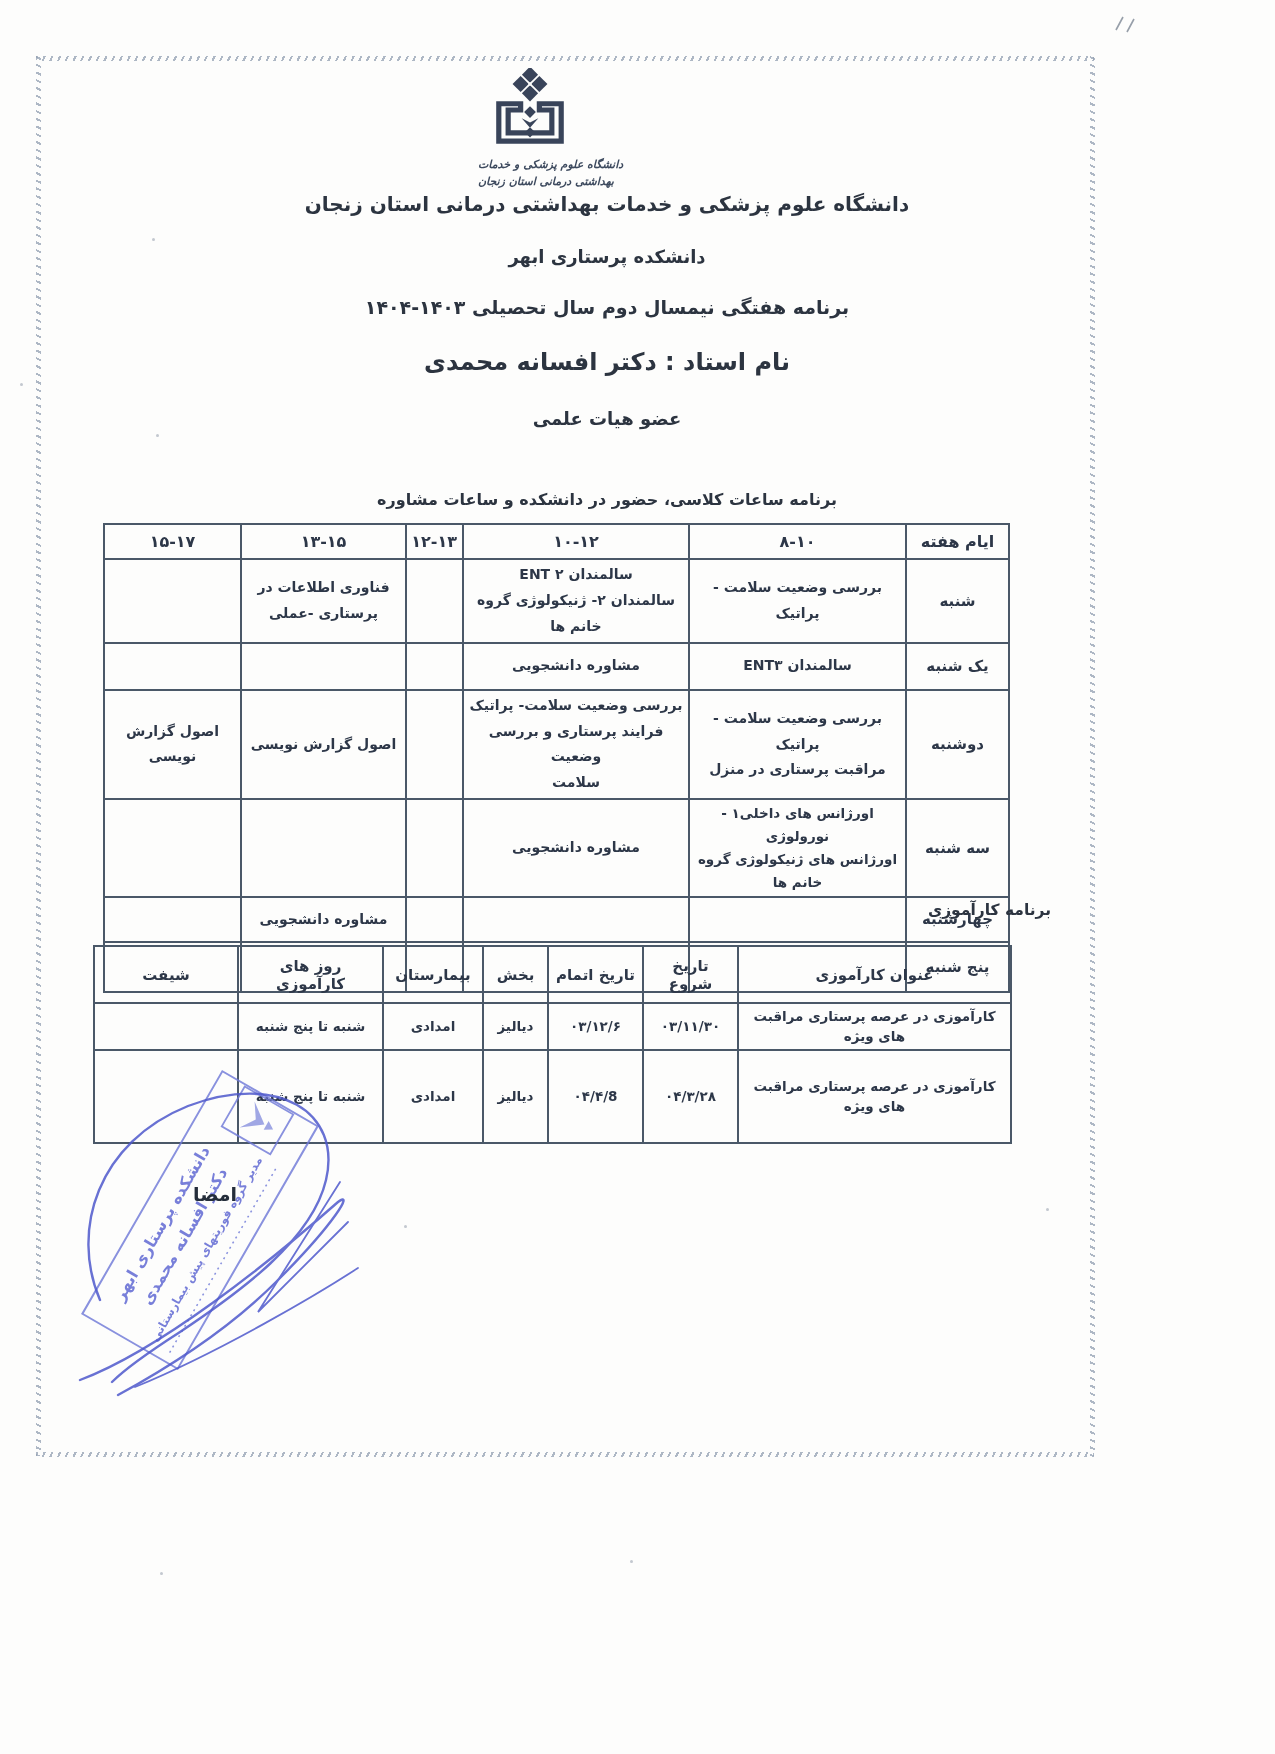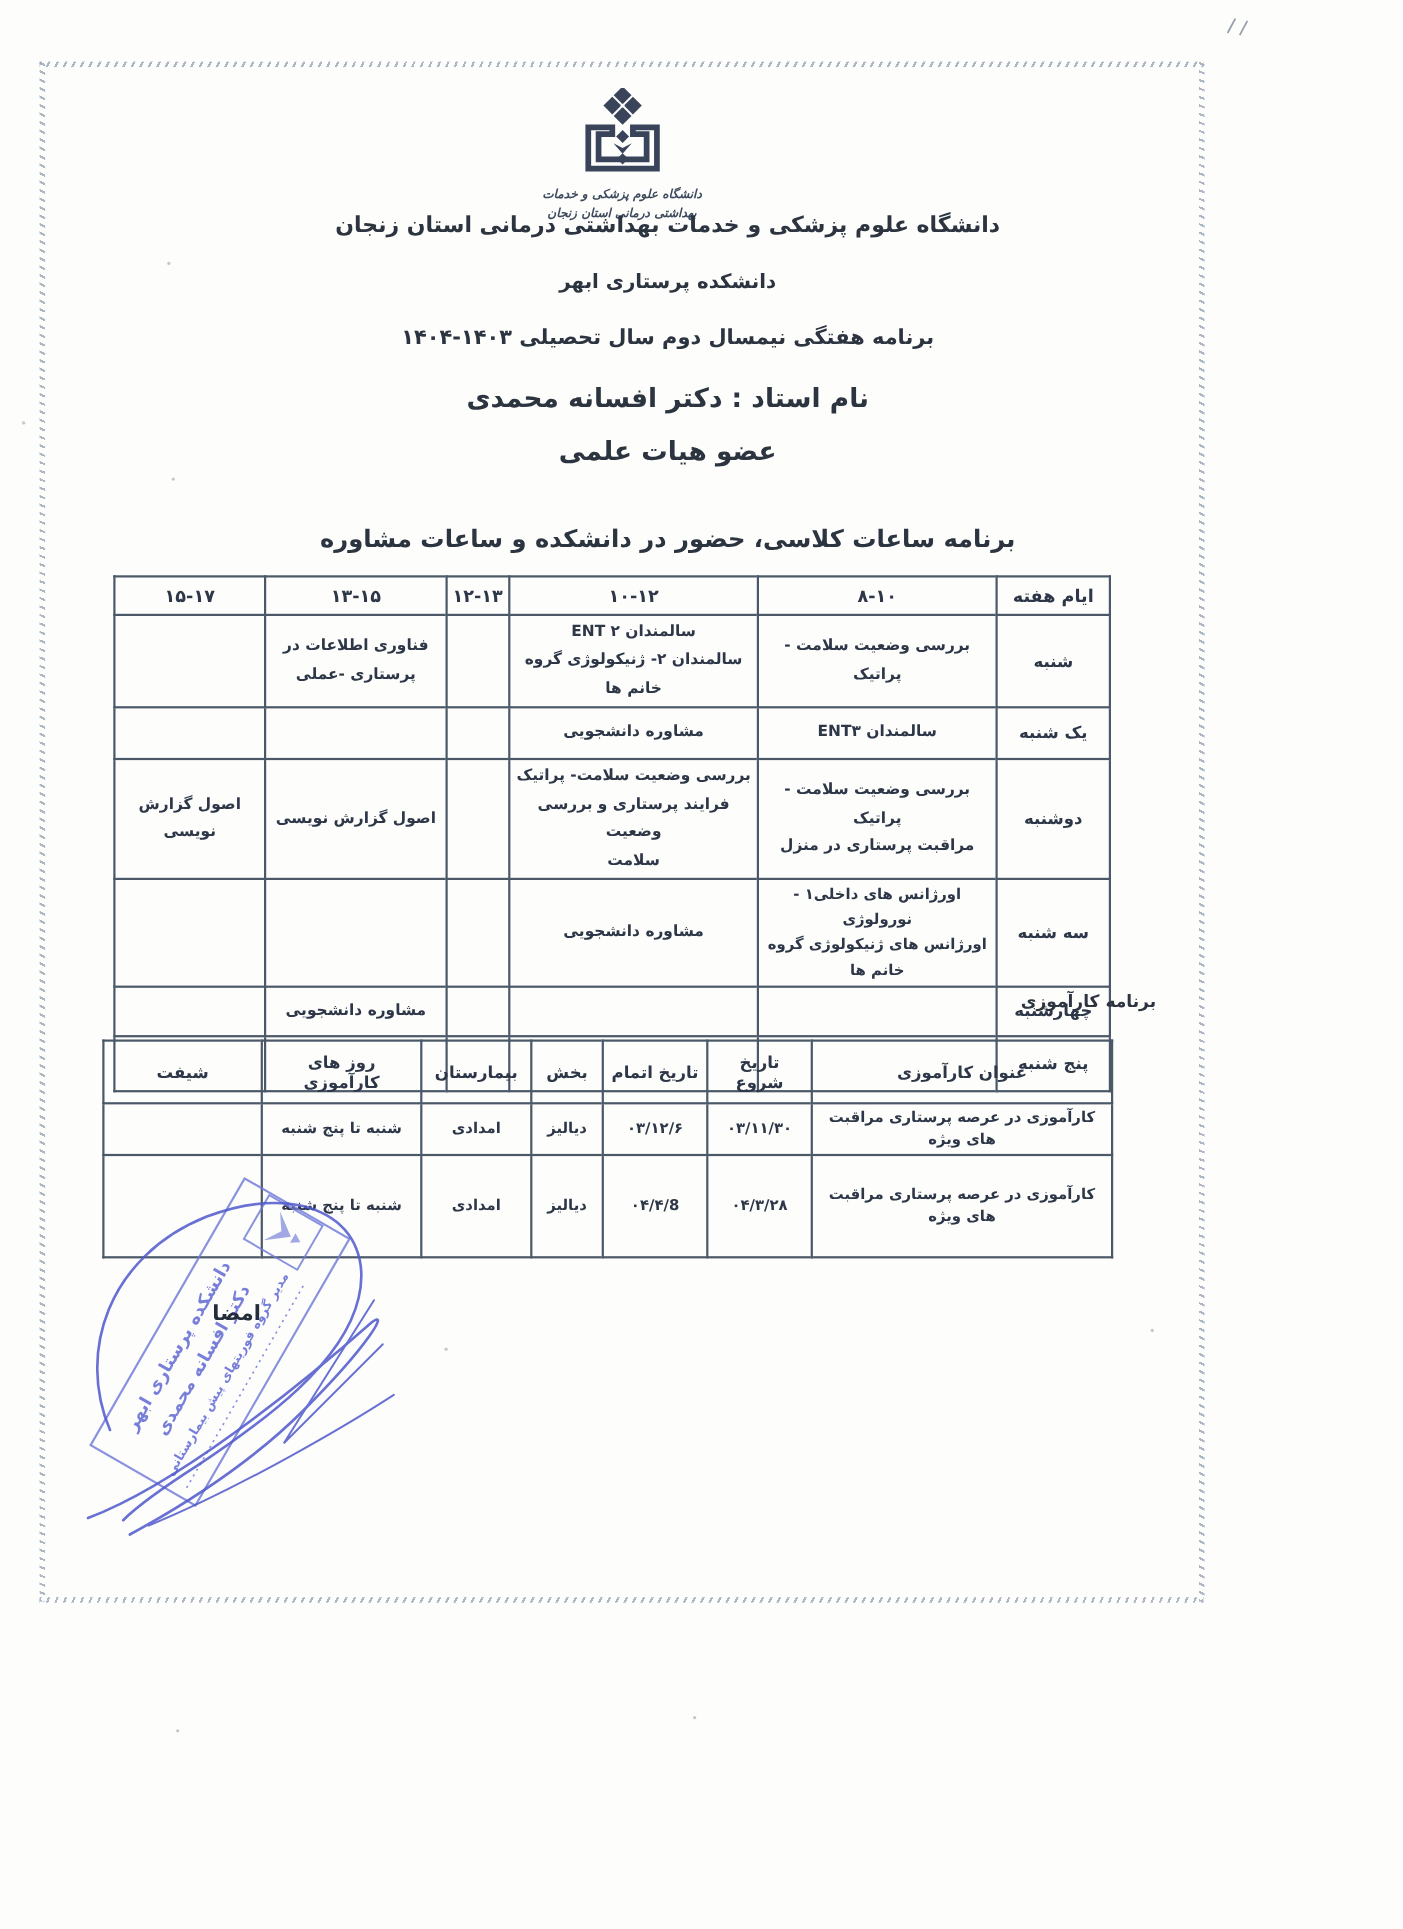--- a/index.html
+++ b/index.html
@@ -7,21 +7,21 @@
     width:1275px;height:1754px;position:relative;overflow:hidden;
     background:#fdfdfc;
     font-family:"DejaVu Sans","Liberation Sans",sans-serif;
     color:#2d3644;
   }
   
   .hatch{position:absolute;opacity:.75;}
   .hatch.h{height:5px;background:repeating-linear-gradient(115deg,#93a0b2 0 2px,transparent 2px 7px);}
   .hatch.v{width:5px;background:repeating-linear-gradient(25deg,#93a0b2 0 2px,transparent 2px 7px);}
 
-  .logo-block{position:absolute;left:478px;top:80px;width:175px;text-align:center;}
+  .logo-block{position:absolute;left:478px;top:68px;width:175px;text-align:left;}
   .logo-caption{font-size:11px;font-weight:bold;font-style:italic;color:#3d4a5e;line-height:1.55;}
 
   .head-line{position:absolute;left:107px;width:1000px;text-align:center;font-weight:bold;color:#2c3440;}
 
   table{border-collapse:collapse;table-layout:fixed;position:absolute;direction:rtl;}
   th,td{border:2px solid #4a5868;text-align:center;vertical-align:middle;
         font-weight:bold;color:#2d3748;padding:2px 5px;}
   .t1 th{font-size:16px;}
   .t1 td.sc{font-size:14px;line-height:1.85;white-space:pre-line;}
   .t1 td.day{font-size:15px;}
@@ -75,22 +75,22 @@
     </g>
   </svg>
   <div class="logo-caption">دانشگاه علوم پزشکی و خدمات</div>
   <div class="logo-caption">بهداشتی درمانی استان زنجان</div>
 </div>
 
 <div class="head-line" style="top:192px;font-size:20px;">دانشگاه علوم پزشکی و خدمات بهداشتی درمانی استان زنجان</div>
 <div class="head-line" style="top:246px;font-size:18px;">دانشکده پرستاری ابهر</div>
 <div class="head-line" style="top:296px;font-size:19px;">برنامه هفتگی نیمسال دوم سال تحصیلی ۱۴۰۳-۱۴۰۴</div>
 <div class="head-line" style="top:348px;font-size:24px;">نام استاد : دکتر افسانه محمدی</div>
-<div class="head-line" style="top:396px;font-size:24px;">عضو هیات علمی</div>
-<div class="head-line" style="top:478px;font-size:22px;">برنامه ساعات کلاسی، حضور در دانشکده و ساعات مشاوره</div>
+<div class="head-line" style="top:408px;font-size:18px;">عضو هیات علمی</div>
+<div class="head-line" style="top:490px;font-size:16px;">برنامه ساعات کلاسی، حضور در دانشکده و ساعات مشاوره</div>
 
 <table class="t1" style="left:103px;top:523px;width:907px;">
   <colgroup>
     <col style="width:103px">
       <col style="width:217px">
       <col style="width:226px">
     <col style="width:57px">
       <col style="width:165px">
       <col style="width:137px">
   </colgroup>

